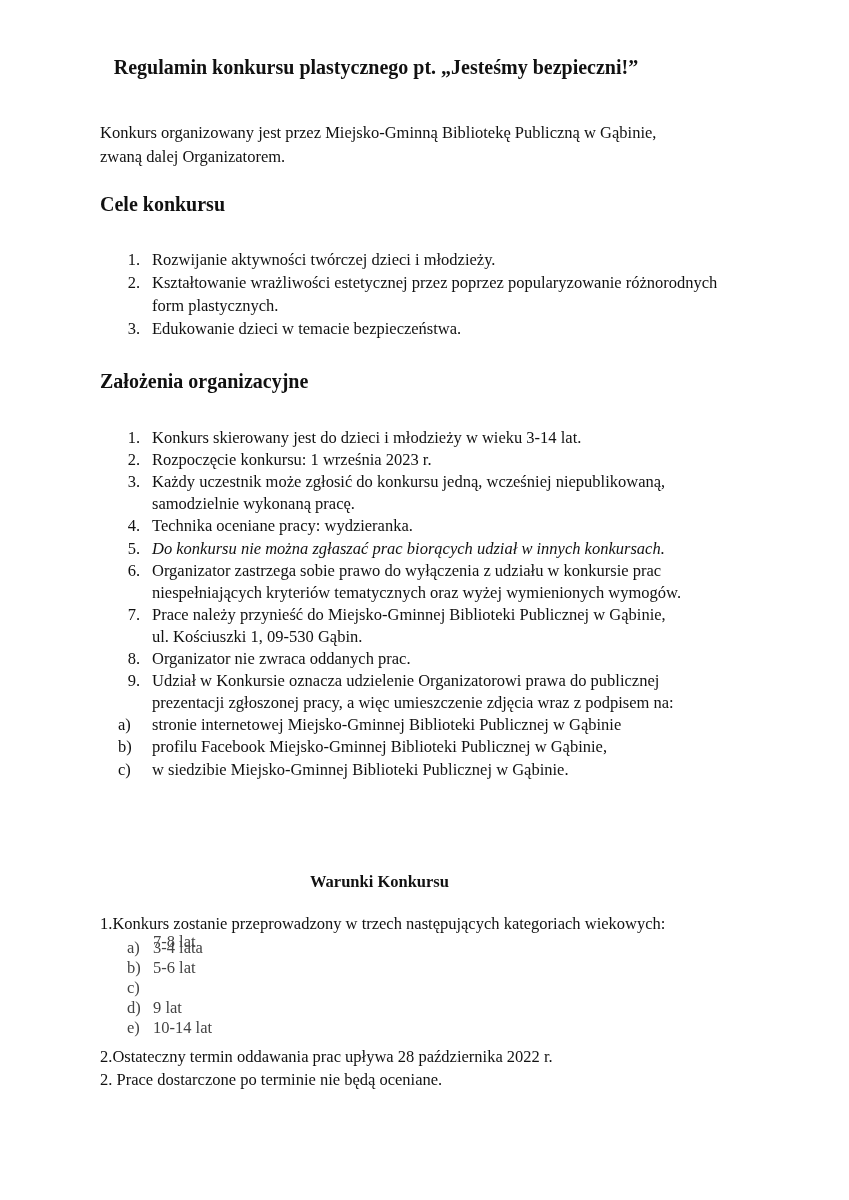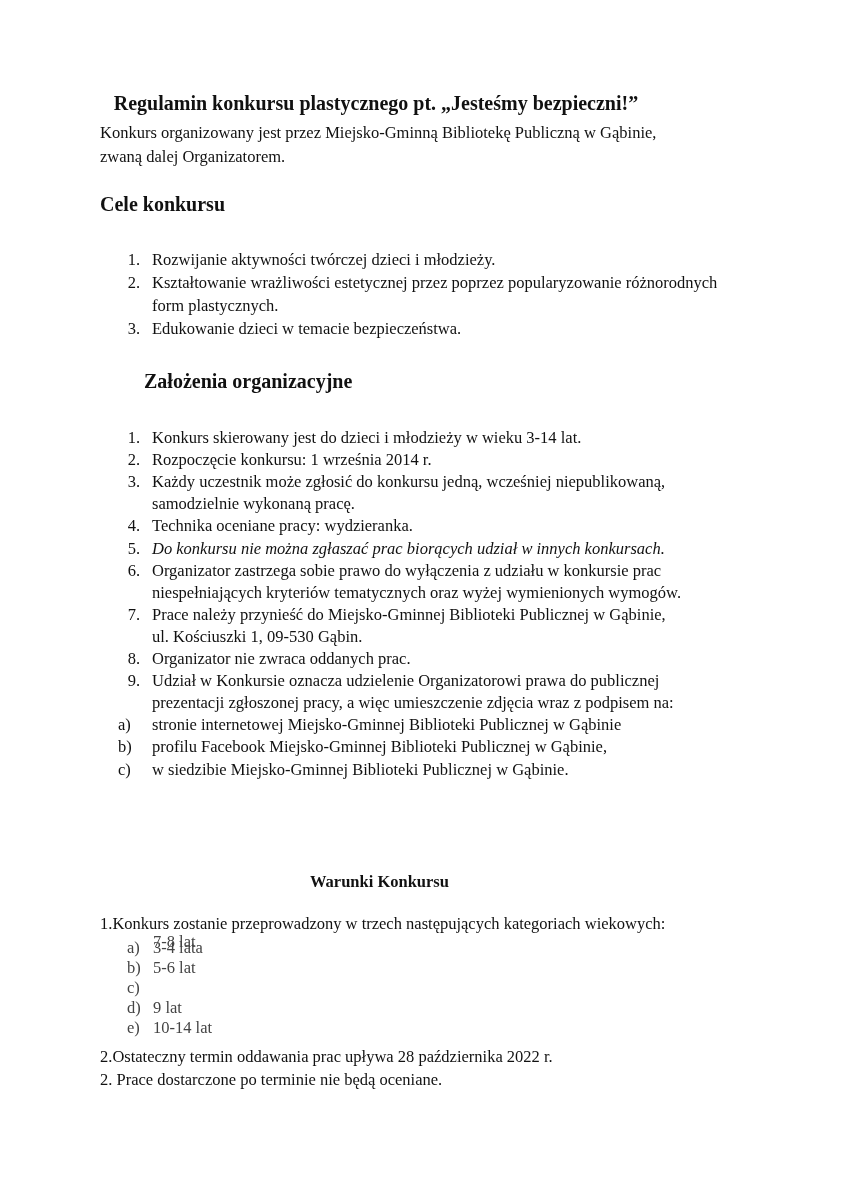--- a/index.html
+++ b/index.html
@@ -4,21 +4,21 @@
 <style>
   html, body { margin: 0; padding: 0; background: #ffffff; }
   body {
     width: 849px; height: 1200px; position: relative; overflow: hidden;
     font-family: "Liberation Serif", "DejaVu Serif", serif;
     color: #111111;
   }
   .abs { position: absolute; white-space: nowrap; }
   .title {
     left: 0; width: 752px; top: 56px; text-align: center;
-    font-weight: bold; font-size: 20px; margin-top: 36px;
+    font-weight: bold; font-size: 20px;
   }
   .h2 { left: 100px; font-size: 20px; font-weight: bold; }
   .list { font-size: 16.5px; line-height: 22px; }
   .center-h { left: 0; width: 759px; text-align: center; font-weight: bold; font-size: 16.5px; }
   .plain { left: 100px; font-size: 16.5px; }
   .gray { color: #444444; }
 </style>
 </head>
 <body>
 
@@ -32,27 +32,27 @@
 <div id="goals-list" class="list">
     <div class="abs" style="left:116px; top:249px; width:24px; text-align:right;">1.</div>
     <div class="abs" style="left:152px; top:249px;">Rozwijanie aktywności twórczej dzieci i młodzieży.</div>
     <div class="abs" style="left:116px; top:272px; width:24px; text-align:right;">2.</div>
     <div class="abs" style="left:152px; top:272px;">Kształtowanie wrażliwości estetycznej przez poprzez popularyzowanie różnorodnych</div>
     <div class="abs" style="left:152px; top:295px;">form plastycznych.</div>
     <div class="abs" style="left:116px; top:318px; width:24px; text-align:right;">3.</div>
     <div class="abs" style="left:152px; top:318px;text-align:center;">Edukowanie dzieci w temacie bezpieczeństwa.</div>
   </div>
 
-<div class="abs h2" style="top:370px;margin-left:44px;">Założenia organizacyjne</div>
+<div class="abs h2" style="top:370px;">Założenia organizacyjne</div>
 
 <div id="org-list" class="list">
     <div class="abs" style="left:116px; top:427px; width:24px; text-align:right;">1.</div>
     <div class="abs" style="left:152px; top:427px;">Konkurs skierowany jest do dzieci i młodzieży w wieku 3-14 lat.</div>
     <div class="abs" style="left:116px; top:449.1px; width:24px; text-align:right;">2.</div>
-    <div class="abs" style="left:152px; top:449.1px;">Rozpoczęcie konkursu: 1 września 2014 r.</div>
+    <div class="abs" style="left:152px; top:449.1px;">Rozpoczęcie konkursu: 1 września 2023 r.</div>
     <div class="abs" style="left:116px; top:471.20000000000005px; width:24px; text-align:right;">3.</div>
     <div class="abs" style="left:152px; top:471.20000000000005px;">Każdy uczestnik może zgłosić do konkursu jedną, wcześniej niepublikowaną,</div>
     <div class="abs" style="left:152px; top:493.30000000000007px;">samodzielnie wykonaną pracę.</div>
     <div class="abs" style="left:116px; top:515.4000000000001px; width:24px; text-align:right;">4.</div>
     <div class="abs" style="left:152px; top:515.4000000000001px;">Technika oceniane pracy: wydzieranka.</div>
     <div class="abs" style="left:116px; top:537.5000000000001px; width:24px; text-align:right;">5.</div>
     <div class="abs" style="left:152px; top:537.5000000000001px;font-style:italic;">Do konkursu nie można zgłaszać prac biorących udział w innych konkursach.</div>
     <div class="abs" style="left:116px; top:559.6000000000001px; width:24px; text-align:right;">6.</div>
     <div class="abs" style="left:152px; top:559.6000000000001px;">Organizator zastrzega sobie prawo do wyłączenia z udziału w konkursie prac</div>
     <div class="abs" style="left:152px; top:581.7000000000002px;">niespełniających kryteriów tematycznych oraz wyżej wymienionych wymogów.</div>

